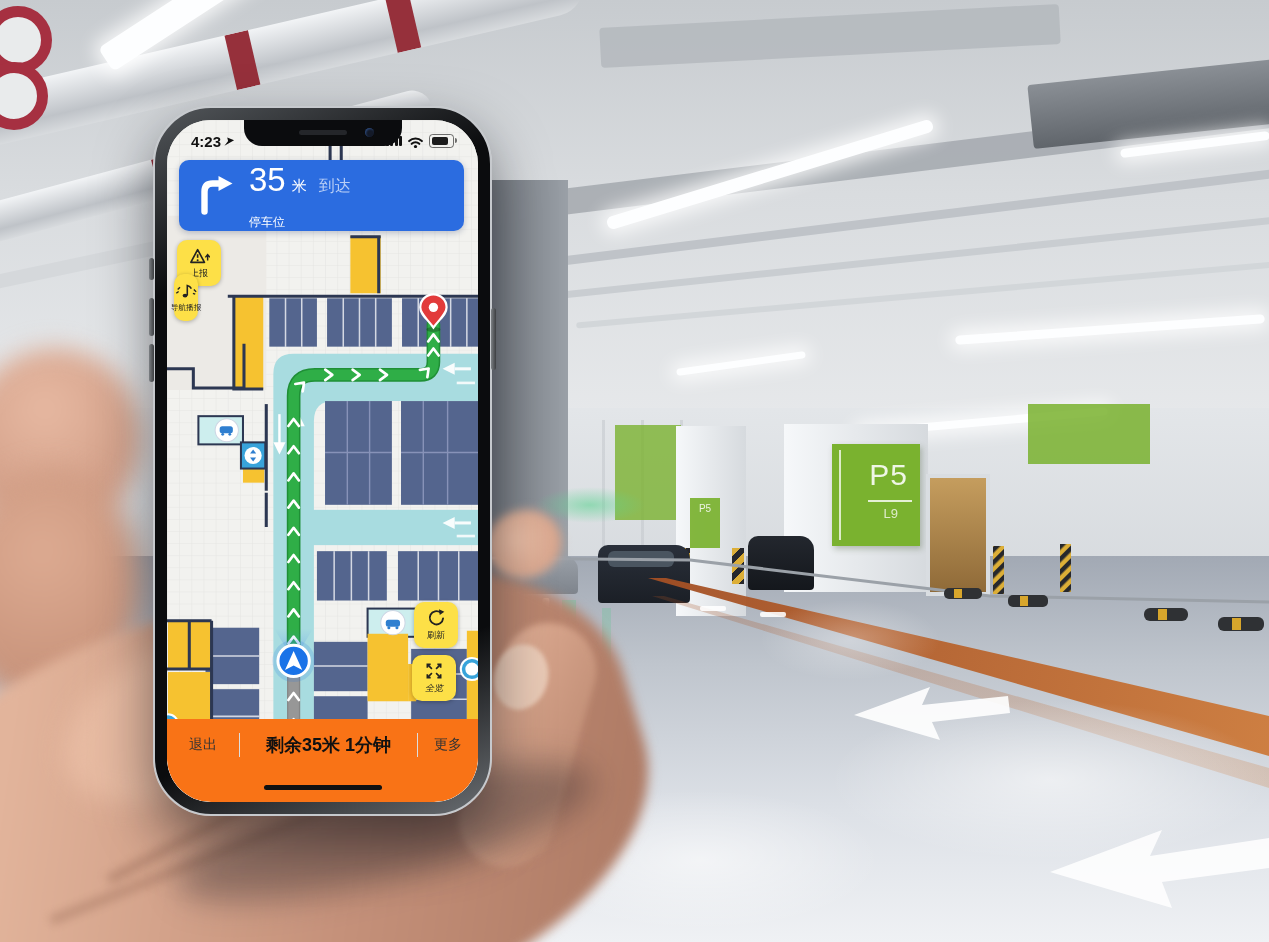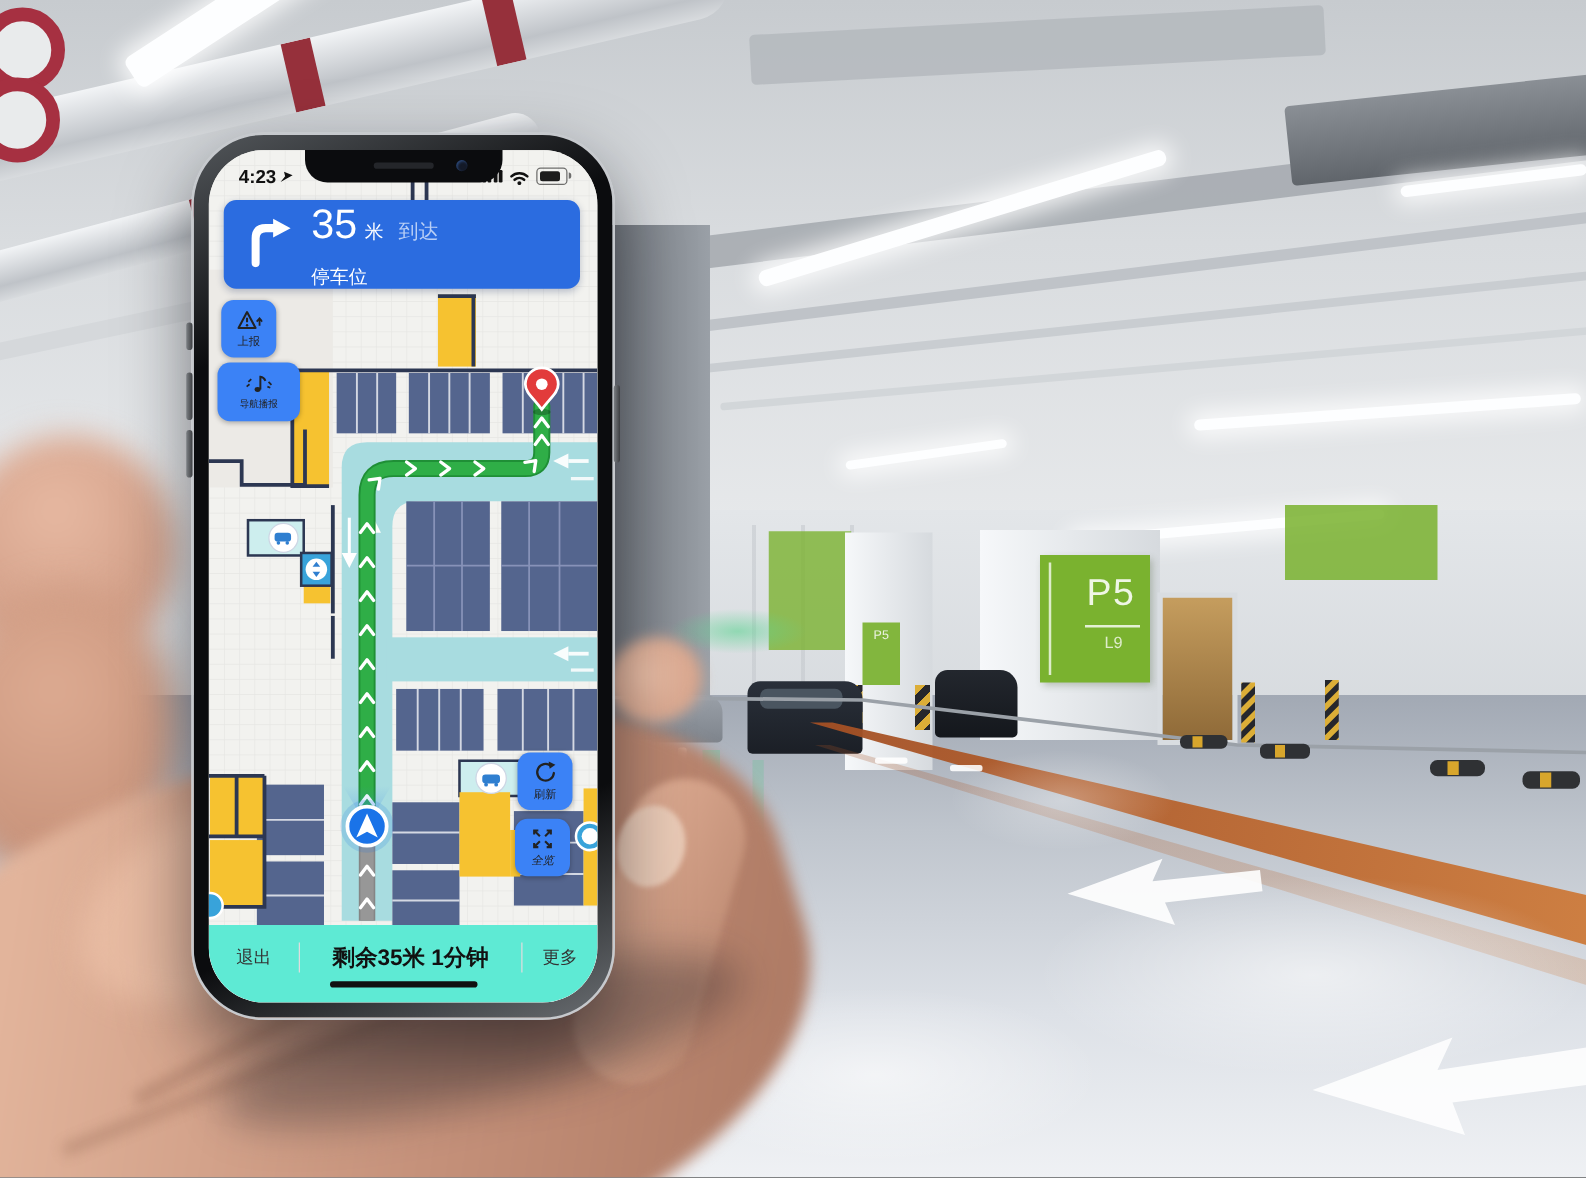--- a/index.html
+++ b/index.html
@@ -40,24 +40,24 @@
   .batt i{position:absolute;left:1.5px;top:1.5px;bottom:1.5px;width:72%;background:#1c1c1c;border-radius:2px;}
   .batt em{position:absolute;right:-4px;top:3px;width:2.5px;height:5px;background:rgba(0,0,0,.55);border-radius:0 2px 2px 0;}
   .banner{position:absolute;left:12px;right:14px;top:40px;height:71px;border-radius:10px;background:var(--banner-blue,#2b6ce0);
     z-index:7;display:flex;align-items:center;padding:16px 14px;box-sizing:border-box;color:#fff;box-shadow:0 2px 6px rgba(20,40,90,.25);}
   .turnwrap{width:46px;flex:0 0 46px;}
   .bannertxt{margin-left:10px;line-height:1.1;}
   .row1{display:flex;align-items:baseline;gap:6px;}
   .dist{font-size:33px;font-weight:500;}
   .unit{font-size:15px;}
   .arrive{font-size:16px;color:#b9cff6;margin-left:6px;}
-  .dest{font-size:15px;margin-top:17px;}
-  .map-btn{position:absolute;background:#3b82f6;border-radius:10px;box-shadow:0 1px 4px rgba(0,0,0,.28);display:flex;flex-direction:column;align-items:center;justify-content:center;gap:1px;color:#222;z-index:6;cursor:pointer;}
+  .dest{font-size:12px;margin-top:17px;}
+  .map-btn{position:absolute;background:#fde047;border-radius:10px;box-shadow:0 1px 4px rgba(0,0,0,.28);display:flex;flex-direction:column;align-items:center;justify-content:center;gap:1px;color:#222;z-index:6;cursor:pointer;}
   .map-btn .lbl{font-size:9px;color:#222;white-space:nowrap;transform-origin:center;}
-  .bottombar{position:absolute;left:0;bottom:0;width:100%;height:62px;background:#5eead4;z-index:8;border-radius:0 0 44px 44px;}
+  .bottombar{position:absolute;left:0;bottom:0;width:100%;height:83px;background:#f97316;z-index:8;border-radius:0 0 44px 44px;}
   .bbrow{display:flex;align-items:center;height:44px;padding-top:4px;}
   .bbexit{width:72px;text-align:center;font-size:14px;color:#333;}
   .bbsummary{flex:1;text-align:center;font-size:18px;color:#111;font-weight:600;}
   .bbmore{width:60px;text-align:center;font-size:14px;color:#333;}
   .vdiv{width:1px;height:24px;background:#ddd;}
   .homebar{position:absolute;left:50%;bottom:12px;transform:translateX(-50%);width:118px;height:5px;border-radius:3px;background:#111;}
   .p5sign{position:absolute;left:832px;top:444px;width:88px;height:102px;background:var(--sign-green,#7ab22f);box-shadow:2px 3px 6px rgba(60,80,40,.3);color:rgba(255,255,255,.88);}
   .p5sign .vline{position:absolute;left:7px;top:6px;bottom:6px;width:1.5px;background:rgba(255,255,255,.75);}
   .p5sign .big{position:absolute;right:12px;top:14px;font-size:30px;letter-spacing:1px;}
   .p5sign .hr{position:absolute;right:8px;top:56px;width:44px;height:1.5px;background:rgba(255,255,255,.8);}
@@ -388,21 +388,21 @@
 
       <div class="map-btn" style="left:10px;top:120px;width:44px;height:46px;">
         <svg width="22" height="20" viewBox="0 0 24 22">
           <path d="M3,18 L10.5,4 L18,18 Z" stroke="#222" stroke-width="1.8" fill="none" stroke-linejoin="round"></path>
           <path d="M10.5,9 V13" stroke="#222" stroke-width="1.8"></path>
             <circle cx="10.5" cy="15.6" r="1.1" fill="#222"></circle>
           <path d="M21.5,16 V10.5 M19,12.5 L21.5,9.5 L24,12.5" stroke="#222" stroke-width="1.6" fill="none"></path>
         </svg>
         <span class="lbl">上报</span>
       </div>
-      <div class="map-btn" style="left:7px;top:170px;width:66px;height:47px;">
+      <div class="map-btn" style="left:7px;top:154px;width:24px;height:47px;">
         <svg width="24" height="19" viewBox="0 0 26 20">
           <ellipse cx="12" cy="15.5" rx="2.6" ry="2.1" fill="#222"></ellipse>
           <path d="M14.4,15.5 V4.5 Q17.5,5 18.8,8" stroke="#222" stroke-width="1.7" fill="none"></path>
           <path d="M4,9 L6.5,6.5 M2.5,13 L5,11" stroke="#222" stroke-width="1.5"></path>
           <path d="M21.5,9 L24,11.5 M20.5,13 L23,14" stroke="#222" stroke-width="1.5"></path>
         </svg>
         <span class="lbl" style="transform:scale(.85);">导航播报</span>
       </div>
       <div class="map-btn" style="left:247px;top:482px;width:44px;height:46px;">
         <svg width="20" height="20" viewBox="0 0 24 24">

